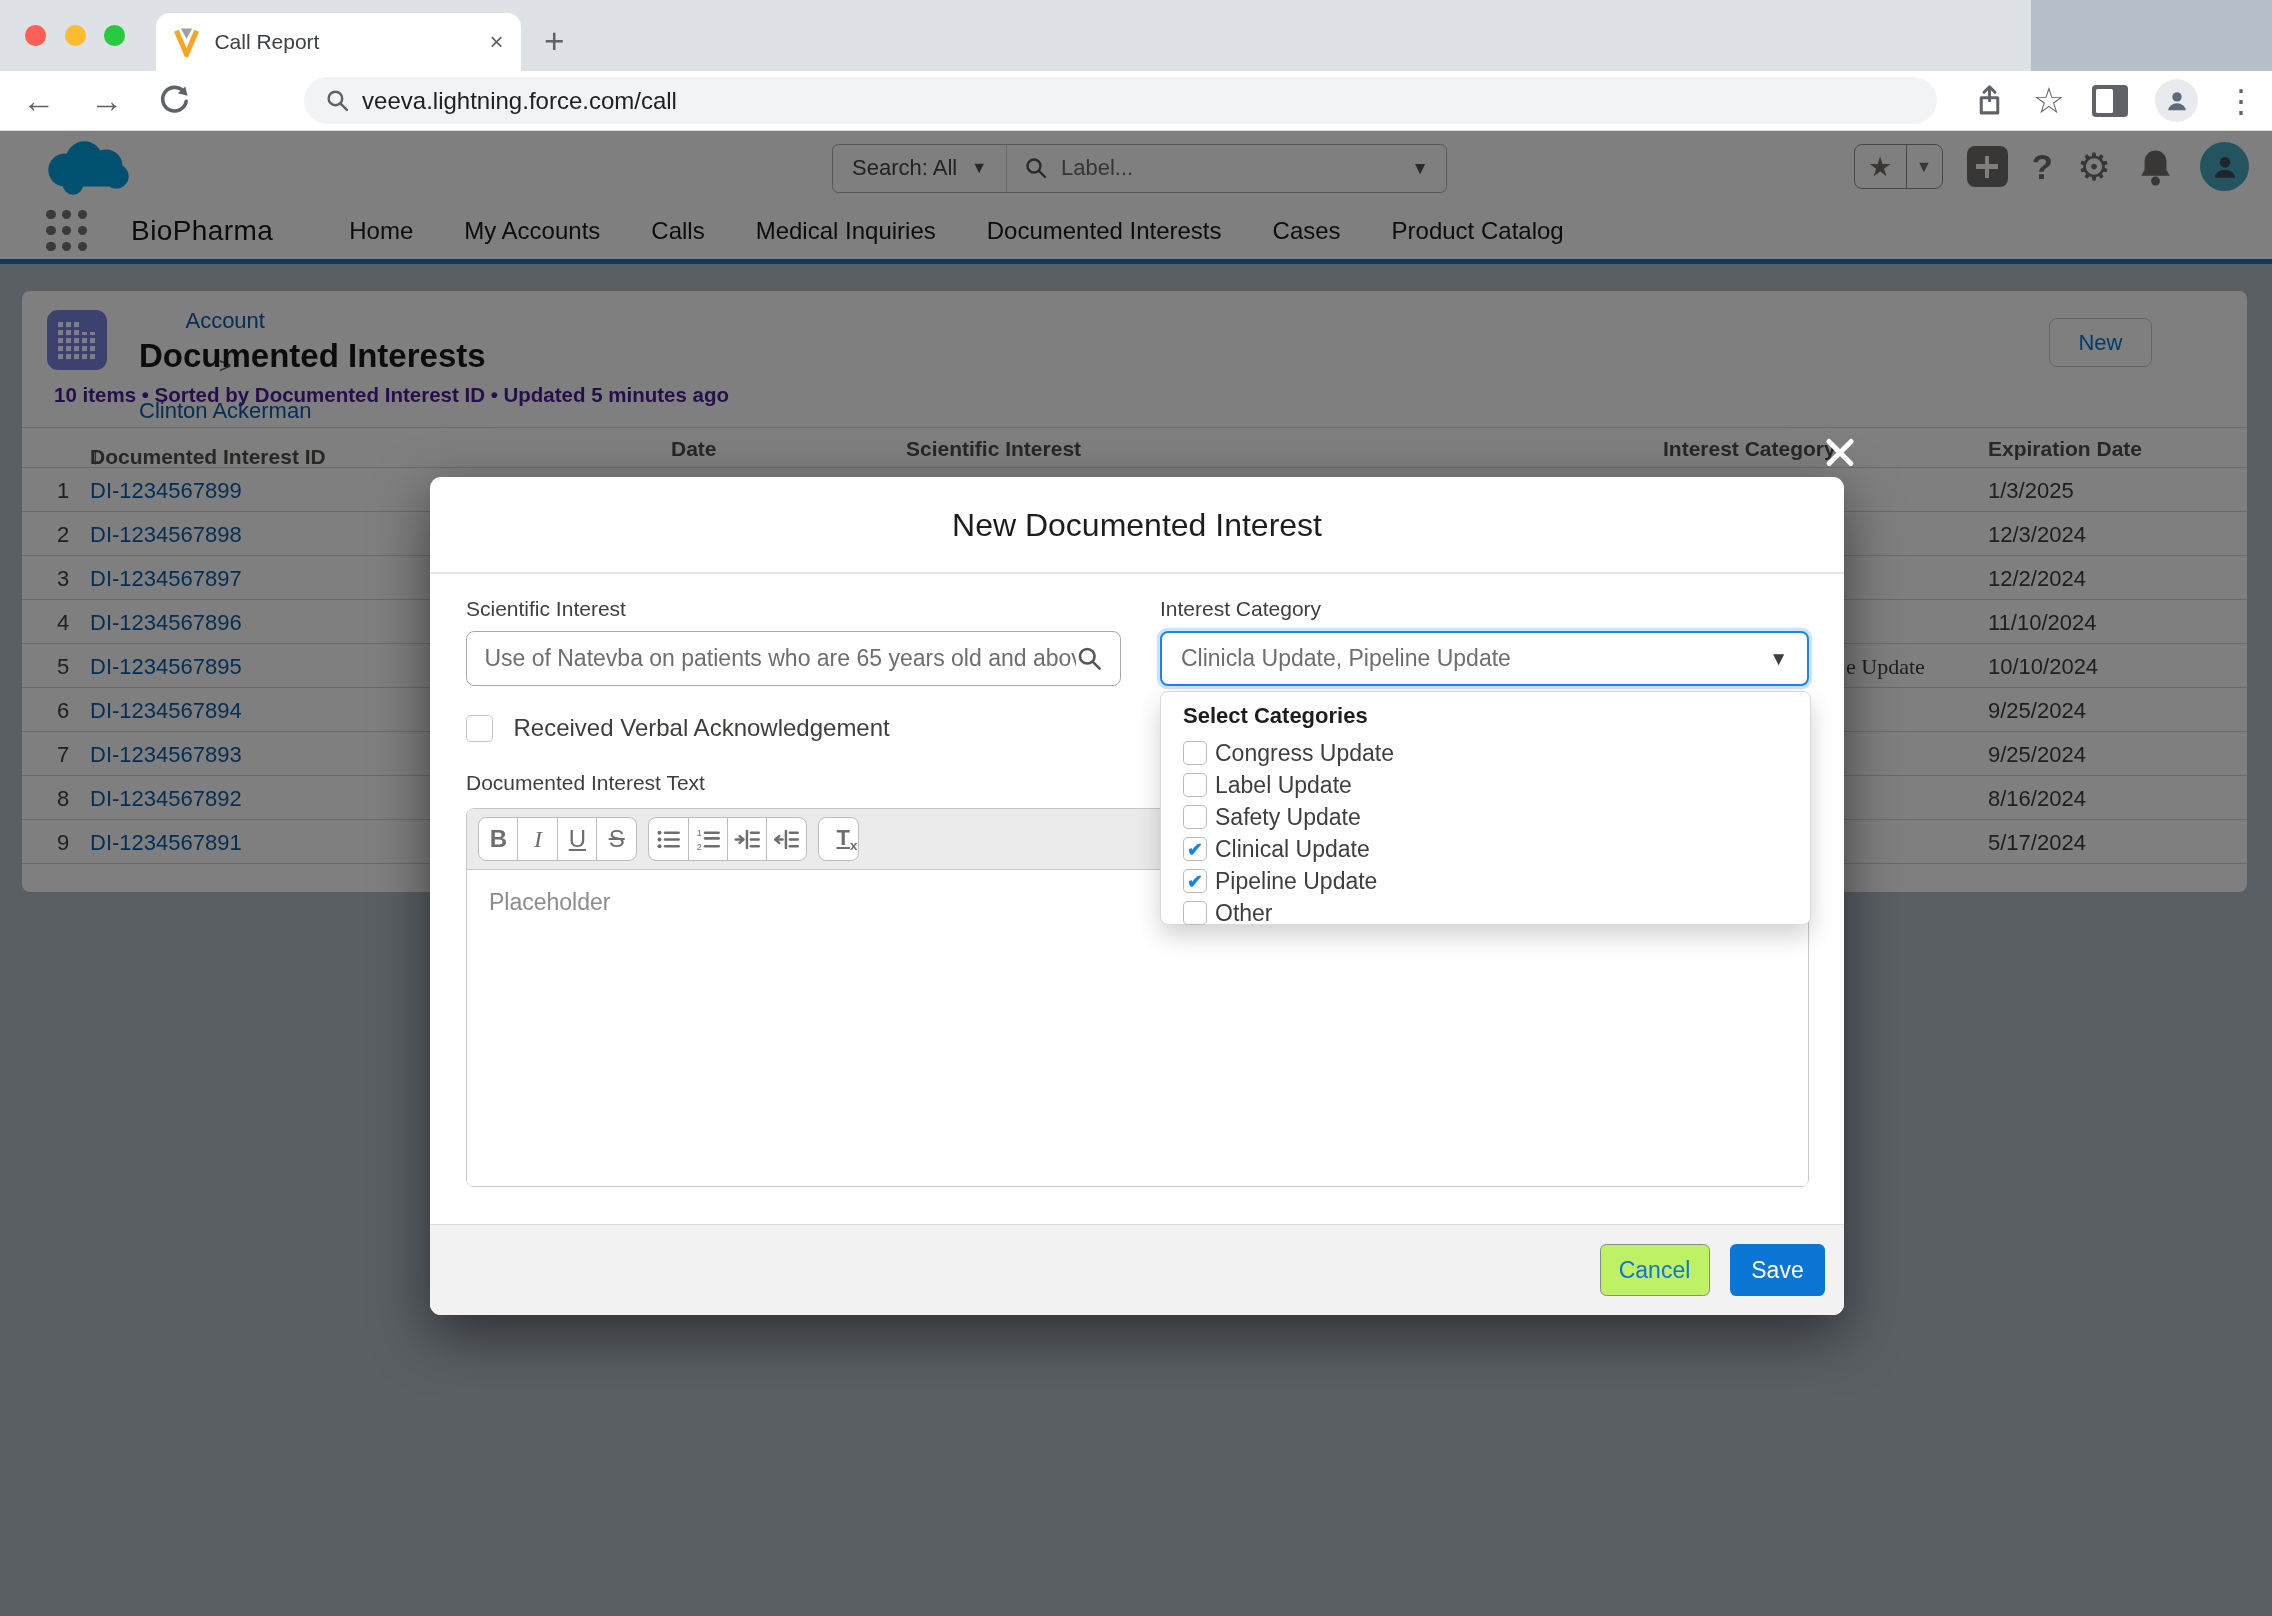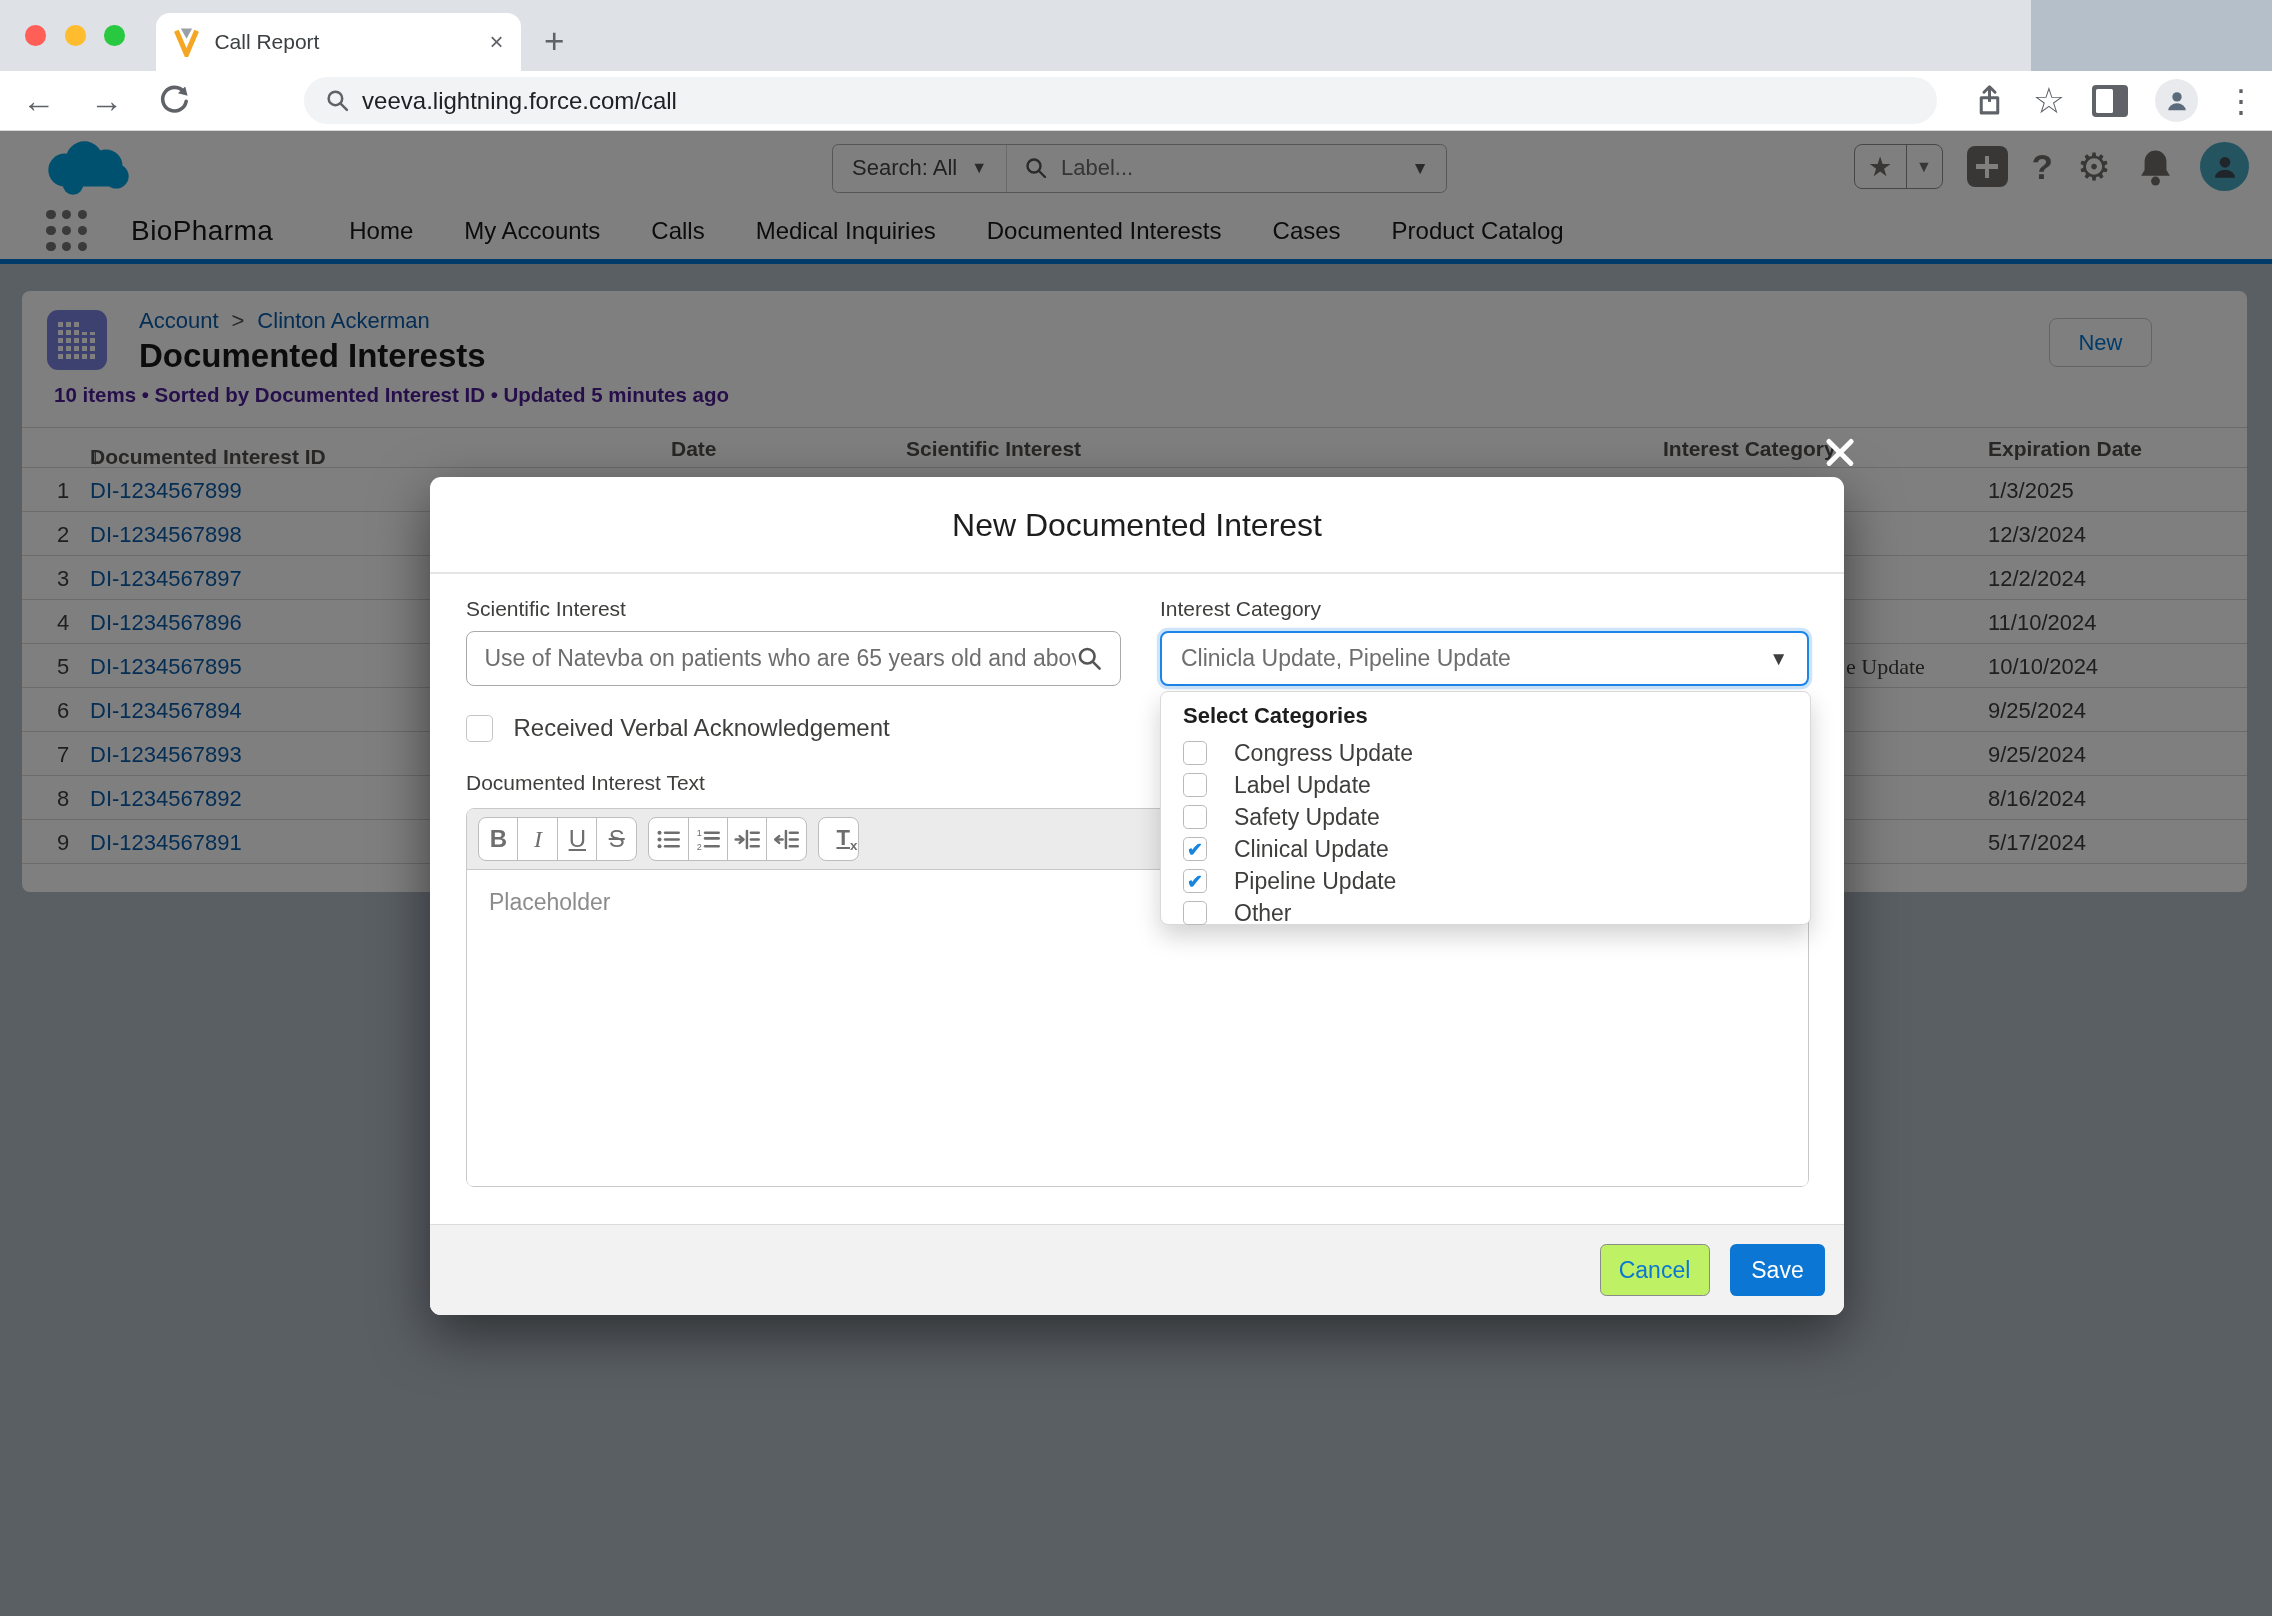--- a/index.html
+++ b/index.html
@@ -53,21 +53,21 @@
   .navitems{display:flex;gap:51px;margin-left:76px;font-size:24px;color:#181818;}
   .navitems span{white-space:nowrap;}
 
   
   .content{position:absolute;left:0;top:264px;width:2273px;height:1353px;background:#b5bfc9;}
   .card{position:absolute;left:22px;top:27px;width:2225px;height:601px;background:#fff;border-radius:8px;}
   .objicon{position:absolute;left:25px;top:19px;width:60px;height:60px;background:#7b83e0;border-radius:11px;}
   .bld{position:absolute;background:#fff;background-image:repeating-linear-gradient(0deg,transparent 0 4.7px,#7b83e0 4.7px 8px),repeating-linear-gradient(90deg,transparent 0 4.7px,#7b83e0 4.7px 8px);}
   .bld.b1{left:11px;top:11px;width:20.5px;height:38px;}
   .bld.b2{left:35px;top:22px;width:16px;height:27px;}
-  .crumbs{position:absolute;left:117px;top:17.4px;font-size:22px;color:#0b5cab;display:flex;gap:13px;align-items:center;}
+  .crumbs{position:absolute;left:117px;top:17.4px;font-size:22px;color:#0b5cab;display:flex;gap:19px;align-items:center;flex-direction:column;}
   .crumbs .sep{color:#555;}
   .listtitle{position:absolute;left:117px;top:46px;font-size:33px;font-weight:bold;color:#181818;}
   .listmeta{position:absolute;left:32px;top:92px;font-size:20.5px;color:#4c1d95;font-weight:bold;}
   .newbtn{position:absolute;right:95px;top:27px;width:103px;height:49px;border:1.6px solid #c9c9c9;border-radius:8px;display:flex;align-items:center;justify-content:center;font-size:22px;color:#0176d3;box-sizing:border-box;}
 
   .thead{position:absolute;left:0px;top:136px;width:2225px;height:41px;border-top:1.6px solid #d8d6d4;border-bottom:1.6px solid #d8d6d4;box-sizing:border-box;font-weight:bold;font-size:21px;color:#514f4d;}
   .thead span{position:absolute;top:8.7px;white-space:nowrap;}
   .trows{position:absolute;left:0;top:177px;width:2225px;}
   .trow{position:relative;height:44px;border-bottom:1.6px solid #d8d6d4;box-sizing:border-box;font-size:22px;}
   .c-num{position:absolute;left:35px;top:9.5px;color:#3e3e3c;}
@@ -86,21 +86,21 @@
   .m-title{position:absolute;left:0;top:30px;width:100%;text-align:center;font-size:32px;color:#1d1d1d;}
   .m-divider{position:absolute;left:0;top:95px;width:100%;height:1.6px;background:#e5e5e5;}
   .f-label{position:absolute;font-size:21px;color:#3e3e3c;}
   .sci-input{position:absolute;left:36px;top:154px;width:655px;height:55px;border:1.6px solid #a9a9a9;border-radius:8px;box-sizing:border-box;display:flex;align-items:center;padding:0 17.4px;}
   .sci-input .val{font-size:23px;color:#6e6e6e;flex:1;white-space:nowrap;overflow:hidden;}
   .combo{position:absolute;left:730px;top:154px;width:649px;height:55px;border:2.4px solid #1b85e8;box-shadow:0 0 0 3.2px rgba(27,133,232,.22);border-radius:8px;box-sizing:border-box;display:flex;align-items:center;padding:0 19px;background:#fff;}
   .combo .val{font-size:23px;color:#6e6e6e;flex:1;white-space:nowrap;overflow:hidden;}
   .combo .caret{font-size:19px;color:#3e3e3c;}
   .dropdown{position:absolute;left:730px;top:214px;width:651px;height:234px;background:#fff;border:1.6px solid #d9d9d9;border-radius:8px;box-shadow:0 11px 24px rgba(0,0,0,.18);box-sizing:border-box;z-index:5;padding:11px 0 0 22px;}
   .dd-header{font-size:22px;font-weight:bold;color:#1d1d1d;margin-bottom:8px;}
-  .dd-opt{display:flex;align-items:center;gap:27px;height:32px;}
+  .dd-opt{display:flex;align-items:center;gap:8px;height:32px;}
   .cb{width:24px;height:24px;border:1.6px solid #b9b9b9;border-radius:4.7px;box-sizing:border-box;background:#fff;display:flex;align-items:center;justify-content:center;font-size:19px;color:#1785e0;font-weight:bold;line-height:1;}
   .dd-opt .olabel{font-size:23px;color:#3e3e3c;}
   .ack{position:absolute;left:36px;top:237px;display:flex;align-items:center;gap:20.5px;}
   .ack .cb{width:27px;height:27px;border-color:#c4c4c4;}
   .ack .olabel{font-size:24px;color:#3e3e3c;}
   .rte{position:absolute;left:36px;top:331px;width:1343px;height:379px;border:1.6px solid #c8c8c8;border-radius:8px;box-sizing:border-box;z-index:1;}
   .rte-toolbar{height:60px;background:#ebebeb;border-bottom:1.6px solid #c8c8c8;border-radius:6.3px 6.3px 0 0;display:flex;align-items:center;padding-left:11px;gap:11px;}
   .btngroup{display:flex;}
   .tbtn{width:41px;height:44px;background:#fff;border:1.6px solid #bdbdbd;margin-left:-1.6px;display:flex;align-items:center;justify-content:center;color:#6e6e6e;box-sizing:border-box;}
   .btngroup .tbtn:first-child{border-radius:8px 0 0 8px;margin-left:0;}

